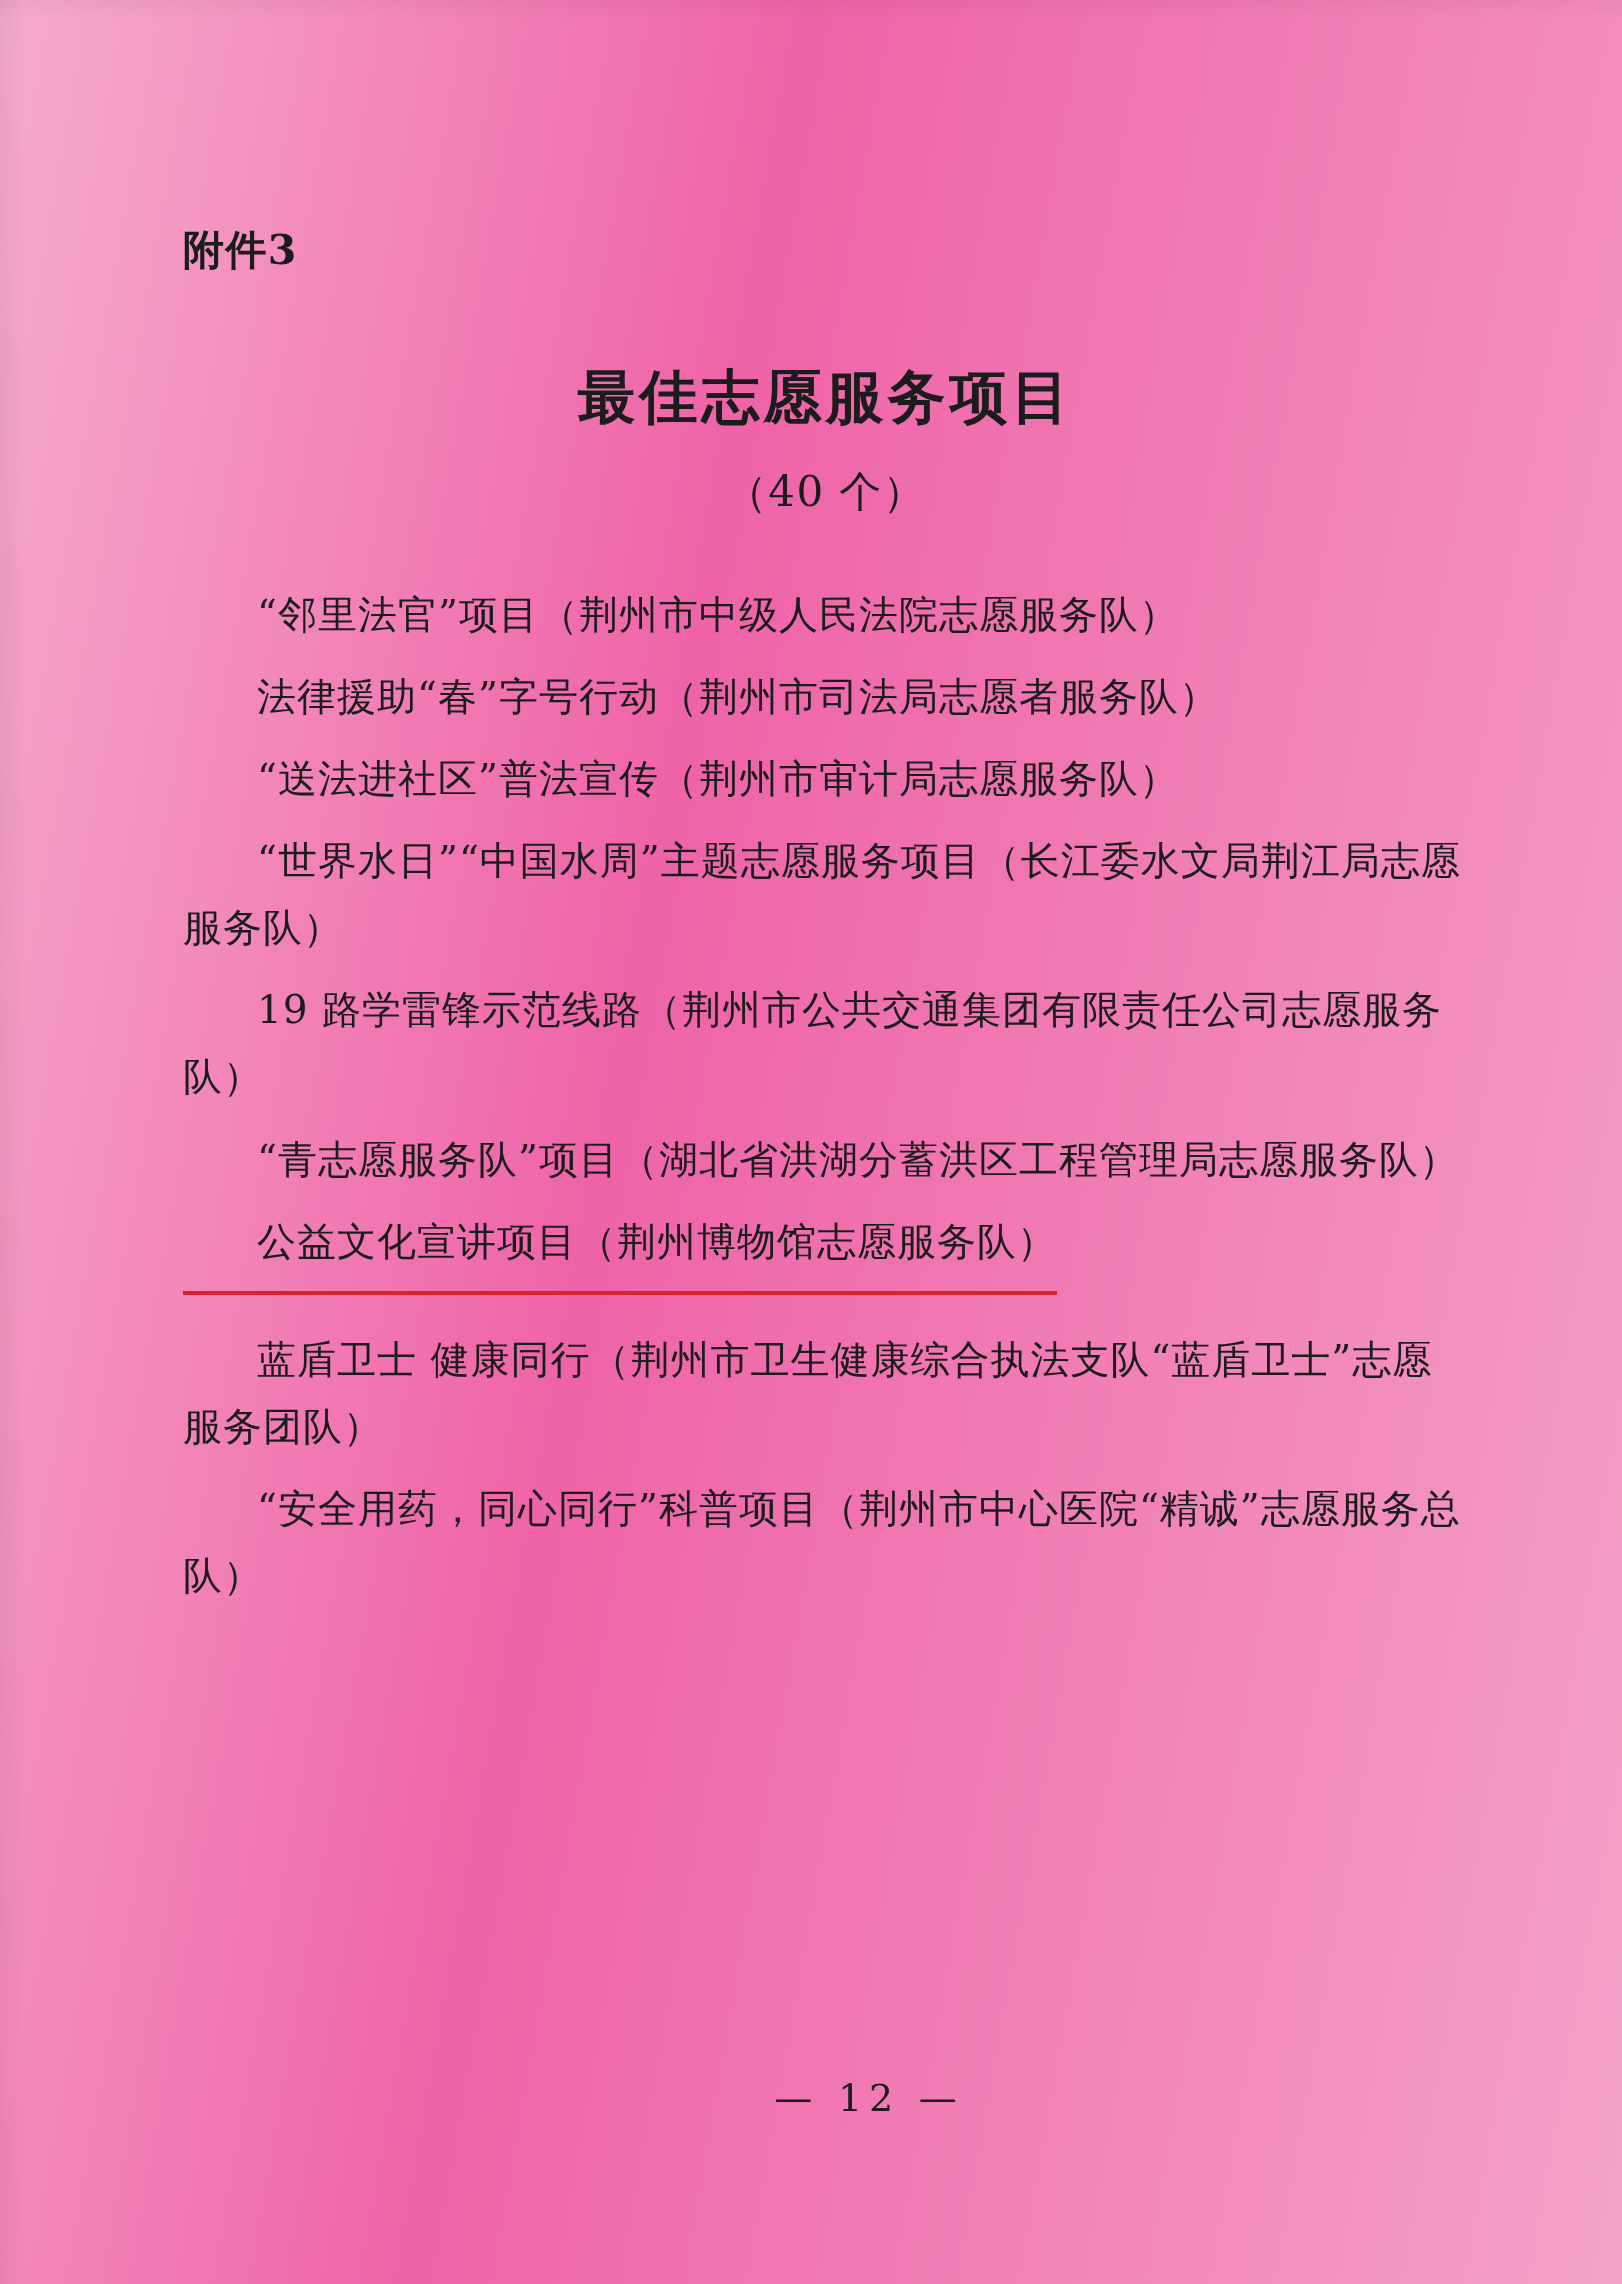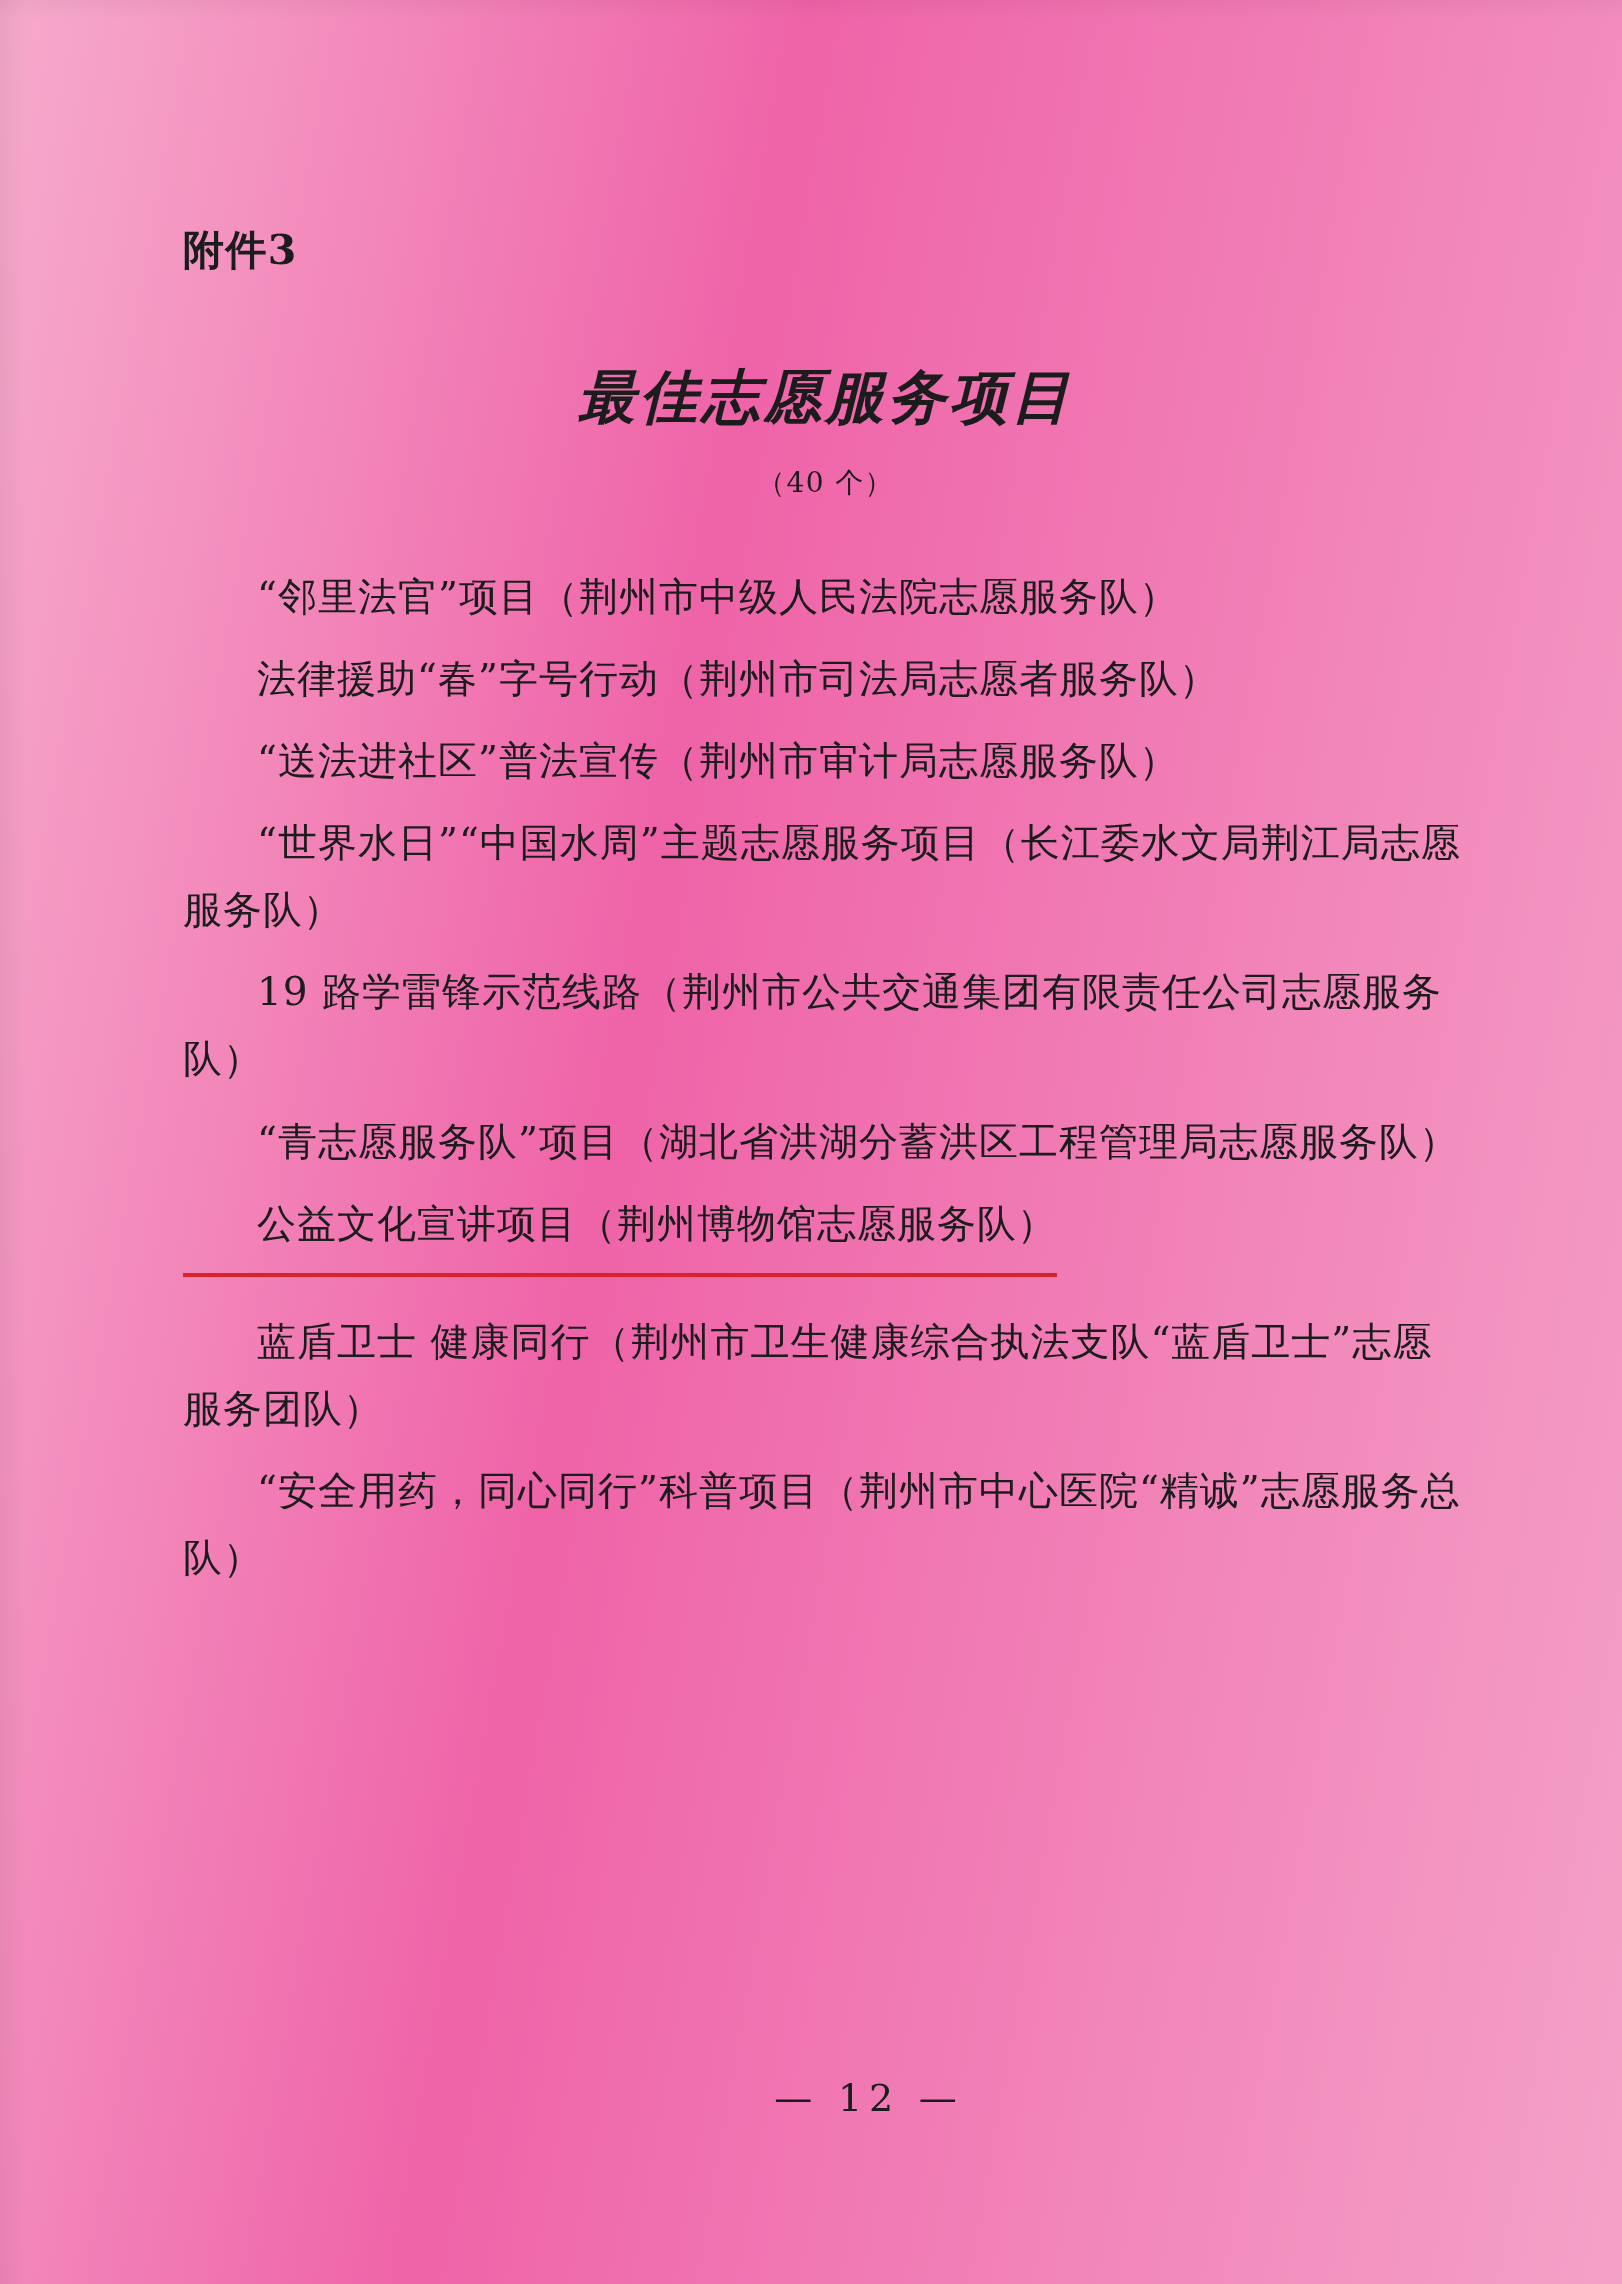--- a/index.html
+++ b/index.html
@@ -40,25 +40,24 @@
     margin-bottom: 81px;
     font-family: "DejaVu Serif", "Liberation Serif", serif;
   }
   .doc-title {
     text-align: center;
     font-size: 58px;
     font-weight: 700;
     letter-spacing: 4px;
     margin-top: 20px;
     margin-bottom: 27px;
-    font-style: italic;
   }
   .doc-subtitle {
     text-align: center;
-    font-size: 28px;
+    font-size: 42px;
     letter-spacing: 1.4px;
     margin-bottom: 61px;
   }
   .entry-list {
     font-size: 39px;
     line-height: 1.72;
     letter-spacing: 1px;
   }
   .entry {
     text-indent: 74px;

